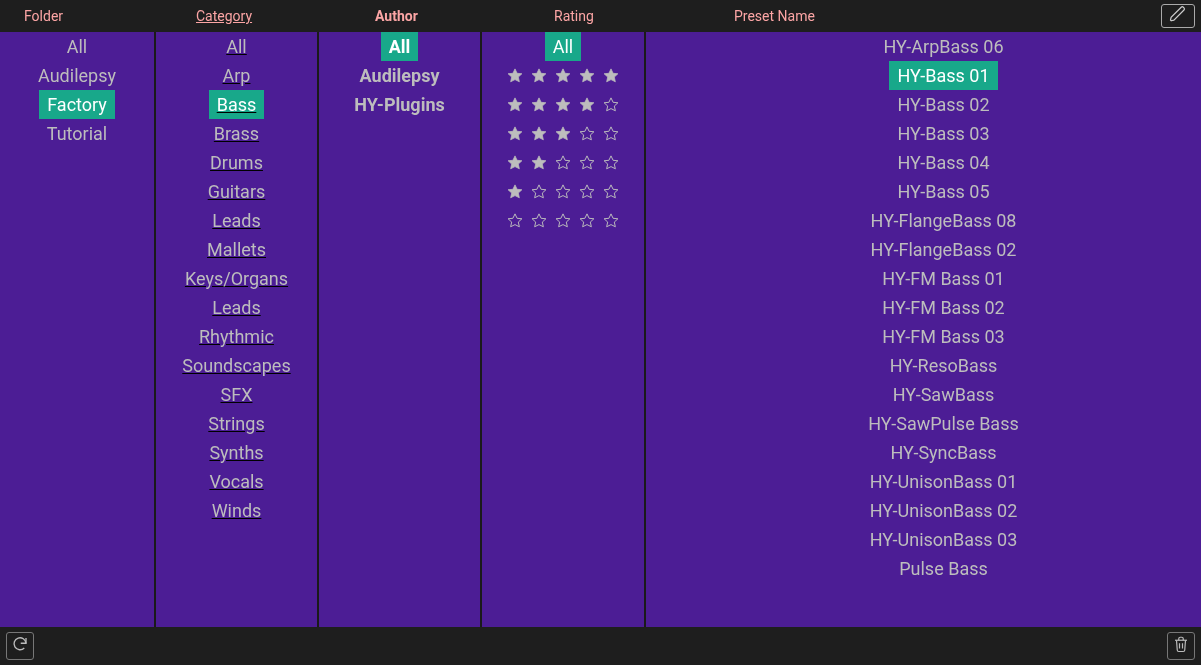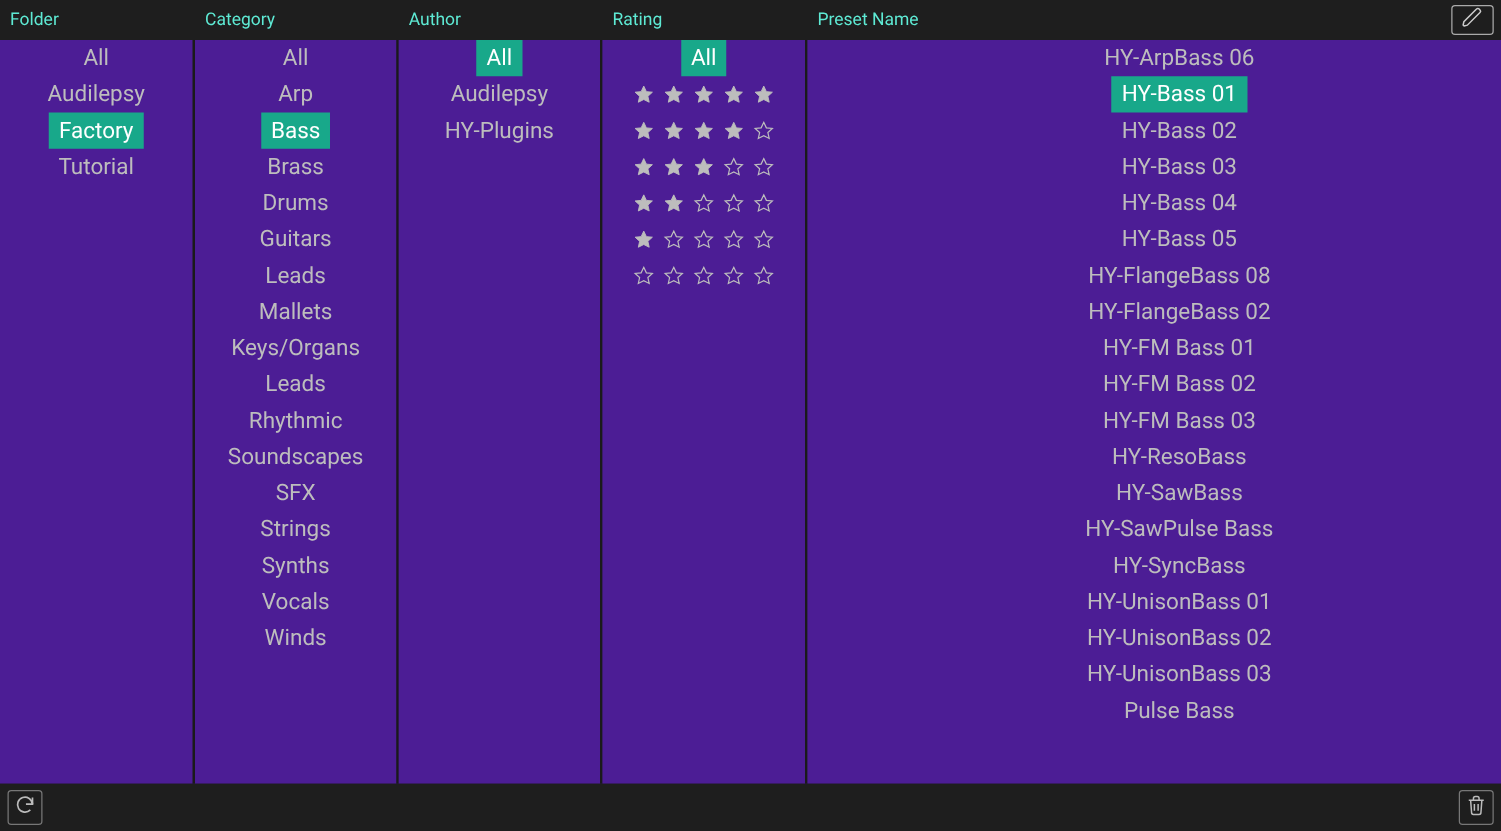--- a/index.html
+++ b/index.html
@@ -1,38 +1,38 @@
 <!DOCTYPE html>
 <html><head>
 <meta charset="utf-8">
 <style>
   * { box-sizing: border-box; margin: 0; padding: 0; }
   html, body { width: 1201px; height: 665px; background: #1a1a1a; font-family: -apple-system, "Segoe UI", Roboto, sans-serif; overflow: hidden; }
   .browser { display: flex; flex-direction: column; width: 100%; height: 100%; }
   .header { display: flex; height: 32px; background: #1e1e1e; align-items: center; }
-  .header .col-head { color: #5eead4; font-size: 14px; padding-left: 8px; display: flex; align-items: center; height: 100%; }
+  .header .col-head { color: #fca5a5; font-size: 14px; padding-left: 8px; display: flex; align-items: center; height: 100%; margin-left: 16px; }
   .header .edit-btn { margin-left: auto; margin-right: 6px; width: 34px; height: 24px; border: 1px solid #aaa; border-radius: 3px; display: flex; align-items: center; justify-content: center; cursor: pointer; }
   .header .edit-btn svg { width: 18px; height: 18px; stroke: #ccc; fill: none; stroke-width: 1.6; }
   .cols { display: flex; flex: 1; min-height: 0; }
   .col { display: flex; flex-direction: column; border-right: 2px solid #1a1a1a; background: #4c1d95; overflow-y: auto; align-items: center; }
   .col:last-child { border-right: none; padding-left: 40px; }
   .item { height: 29px; display: flex; align-items: center; padding: 0 8px; color: #bdbdbd; font-size: 18px; cursor: pointer; white-space: nowrap; }
   .item.selected { background: #18a88a; color: #ffffff; }
   .item .stars { display: flex; gap: 6px; }
   .item .star svg { width: 18px; height: 18px; display: block; }
   .item .star.filled svg { fill: #bdbdbd; stroke: #bdbdbd; }
   .item .star.empty svg { fill: none; stroke: #bdbdbd; stroke-width: 1.3; }
   .footer { height: 38px; background: #1e1e1e; display: flex; align-items: center; padding: 0 6px; }
   .footer .icon-btn { width: 28px; height: 28px; border: 1px solid #777; border-radius: 3px; display: flex; align-items: center; justify-content: center; cursor: pointer; }
   .footer .icon-btn svg { stroke: #bbb; fill: none; }
   .footer .trash-btn { margin-left: auto; }
   
   .w-folder   { width: 156px; }
-  .w-category { width: 163px; }
-  .w-author   { width: 163px; }
+  .w-category { width: 163px; text-decoration: underline; }
+  .w-author   { width: 163px; font-weight: bold; }
   .w-rating   { width: 164px; }
   .w-preset   { flex: 1; }
   
 </style>
 </head>
 <body>
 
 <div class="browser">
 
   <div class="header">

